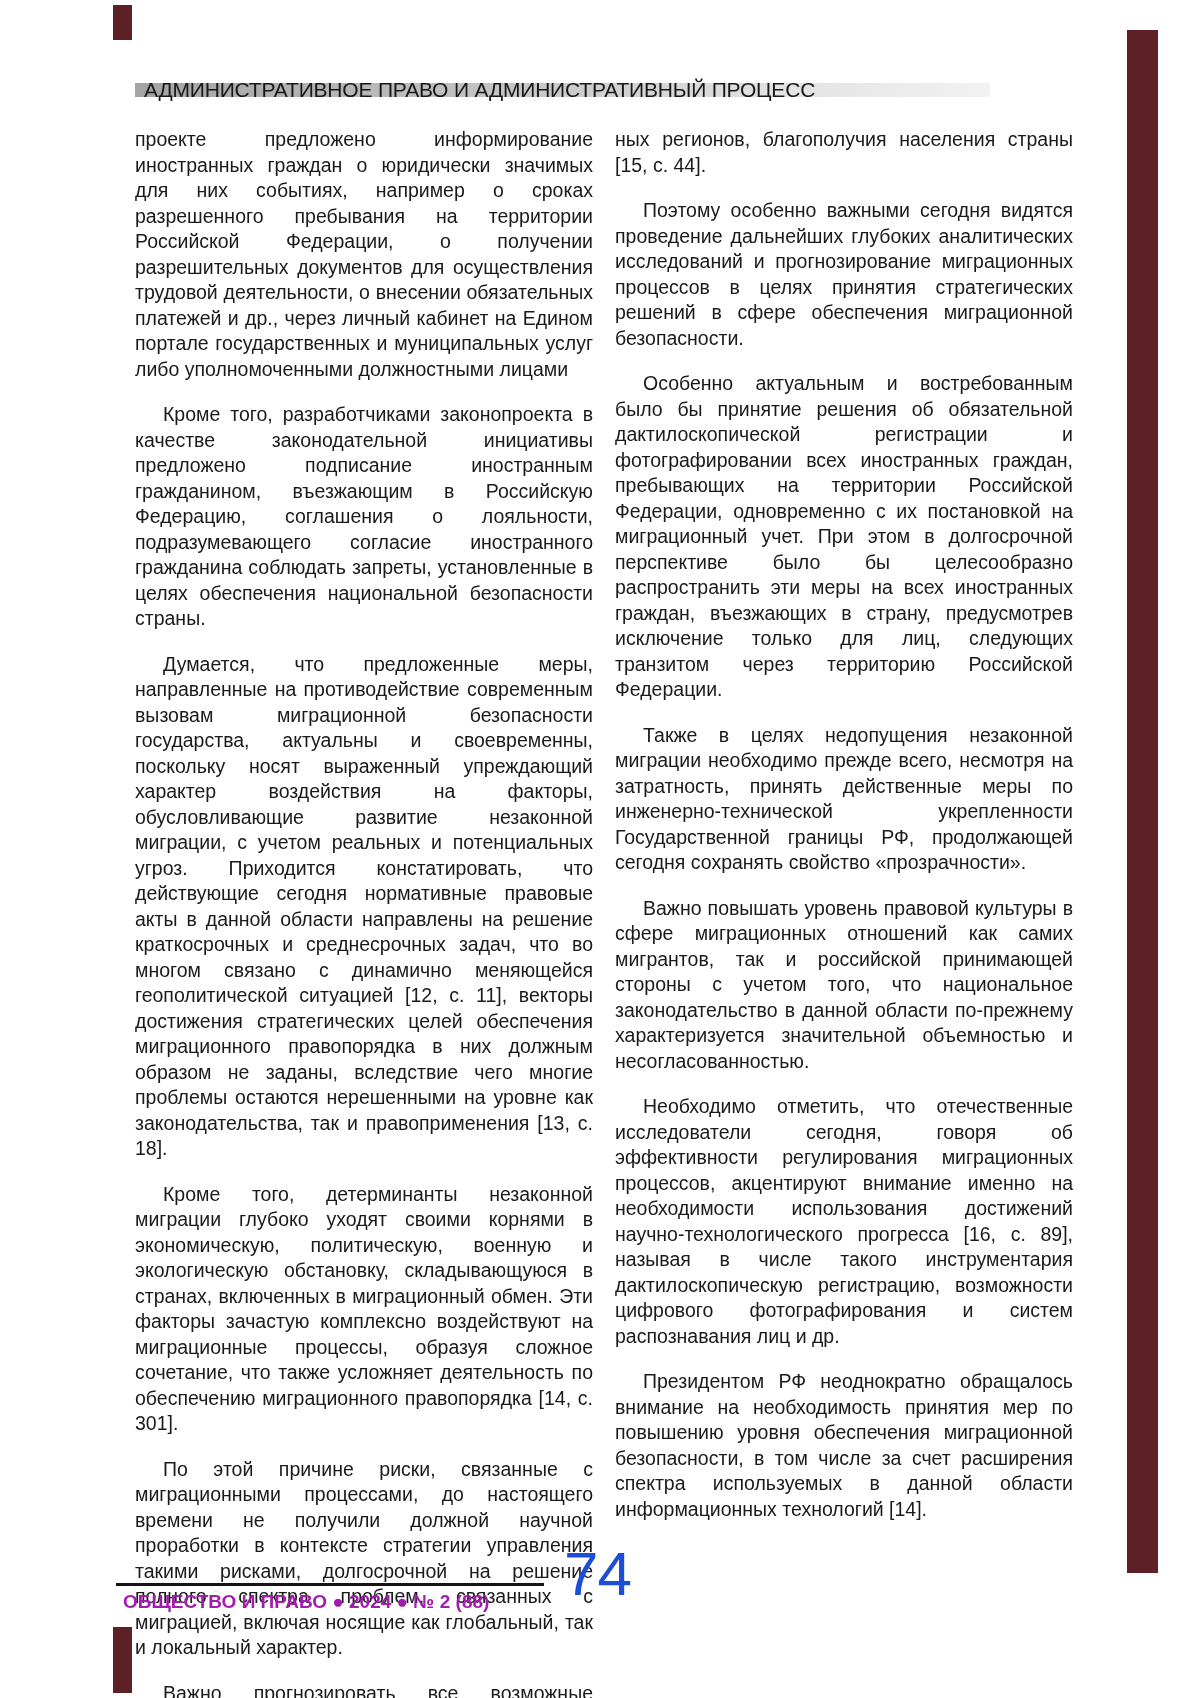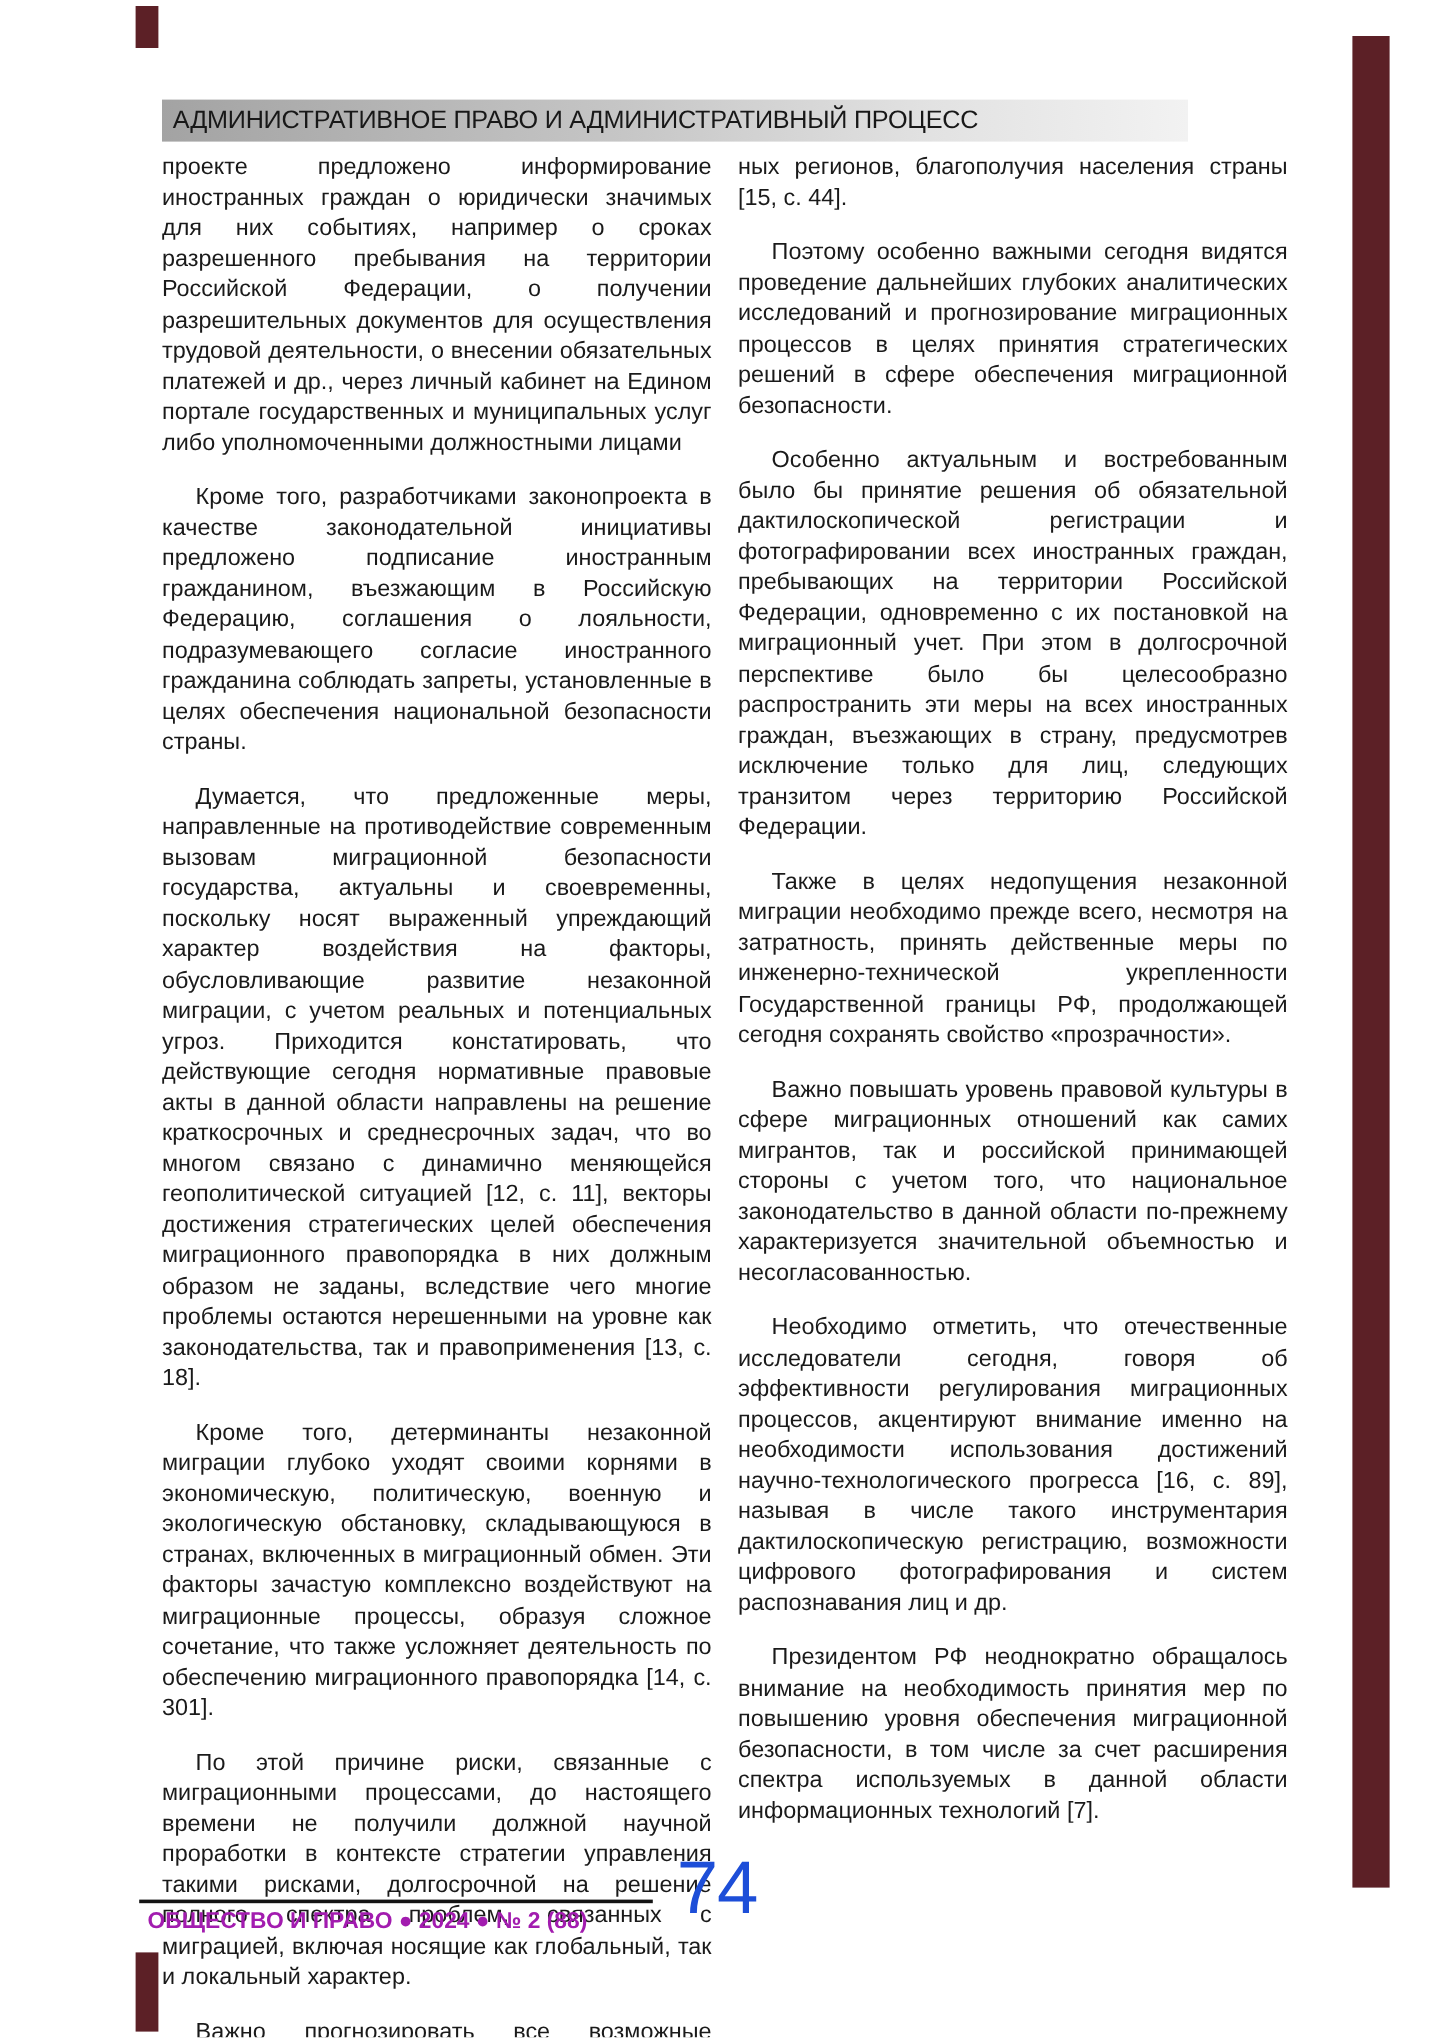--- a/index.html
+++ b/index.html
@@ -12,21 +12,21 @@
     overflow:hidden;
   }
   
   .accent { position:absolute; background:#5c2026; }
   .accent-topleft   { left:113px; top:5px;    width:19px; height:35px; }
   .accent-rightbar  { left:1127px; top:30px;  width:31px; height:1543px; }
   .accent-bottomleft{ left:113px; top:1627px; width:19px; height:66px; }
 
   
   .header-band {
-    position:absolute; left:135px; top:83px; width:855px; height:35px;
+    position:absolute; left:135px; top:83px; width:855px; height:14px;
     background:linear-gradient(90deg,#a3a3a3 0%,#c6c6c6 45%,#e2e2e2 75%,#f2f2f2 100%);
     display:flex; align-items:center;
     padding-left:9px; box-sizing:border-box;
     font-size:21px; letter-spacing:-0.2px; color:#181818;
     white-space:nowrap;
   }
 
   
   .columns {
     position:absolute; left:135px; top:127px; width:938px;
@@ -79,21 +79,21 @@
         <p class="para indent" lang="ru">По этой причине риски, связанные с миграционными процессами, до настоящего времени не получили должной научной проработки в контексте стратегии управления такими рисками, долгосрочной на решение полного спектра проблем, связанных с миграцией, включая носящие как глобальный, так и локальный характер.</p>
         <p class="para indent" lang="ru">Важно прогнозировать все возможные негативные последствия принятия управленческих решений в области регулирования миграции как для государства в целом, так и для отдель-</p>
       </div>
     <div class="col" id="col-right">
         <p class="para" lang="ru">ных регионов, благополучия населения страны [15, с. 44].</p>
         <p class="para indent" lang="ru">Поэтому особенно важными сегодня видятся проведение дальнейших глубоких аналитических исследований и прогнозирование миграционных процессов в целях принятия стратегических решений в сфере обеспечения миграционной безопасности.</p>
         <p class="para indent" lang="ru">Особенно актуальным и востребованным было бы принятие решения об обязательной дактилоскопической регистрации и фотографировании всех иностранных граждан, пребывающих на территории Российской Федерации, одновременно с их постановкой на миграционный учет. При этом в долгосрочной перспективе было бы целесообразно распространить эти меры на всех иностранных граждан, въезжающих в страну, предусмотрев исключение только для лиц, следующих транзитом через территорию Российской Федерации.</p>
         <p class="para indent" lang="ru">Также в целях недопущения незаконной миграции необходимо прежде всего, несмотря на затратность, принять действенные меры по инженерно-технической укрепленности Государственной границы РФ, продолжающей сегодня сохранять свойство «прозрачности».</p>
         <p class="para indent" lang="ru">Важно повышать уровень правовой культуры в сфере миграционных отношений как самих мигрантов, так и российской принимающей стороны с учетом того, что национальное законодательство в данной области по-прежнему характеризуется значительной объемностью и несогласованностью.</p>
         <p class="para indent" lang="ru">Необходимо отметить, что отечественные исследователи сегодня, говоря об эффективности регулирования миграционных процессов, акцентируют внимание именно на необходимости использования достижений научно-технологического прогресса [16, с. 89], называя в числе такого инструментария дактилоскопическую регистрацию, возможности цифрового фотографирования и систем распознавания лиц и др.</p>
-        <p class="para indent" lang="ru">Президентом РФ неоднократно обращалось внимание на необходимость принятия мер по повышению уровня обеспечения миграционной безопасности, в том числе за счет расширения спектра используемых в данной области информационных технологий [7].</p>
+        <p class="para indent" lang="ru">Президентом РФ неоднократно обращалось внимание на необходимость принятия мер по повышению уровня обеспечения миграционной безопасности, в том числе за счет расширения спектра используемых в данной области информационных технологий [14].</p>
       </div>
   </div>
 
   <div class="pagenum">74</div>
   <div class="footer-rule"></div>
   <div class="footer-line">ОБЩЕСТВО И ПРАВО ● 2024 ● № 2 (88)</div>
 
 </div>
 
 </body></html>

